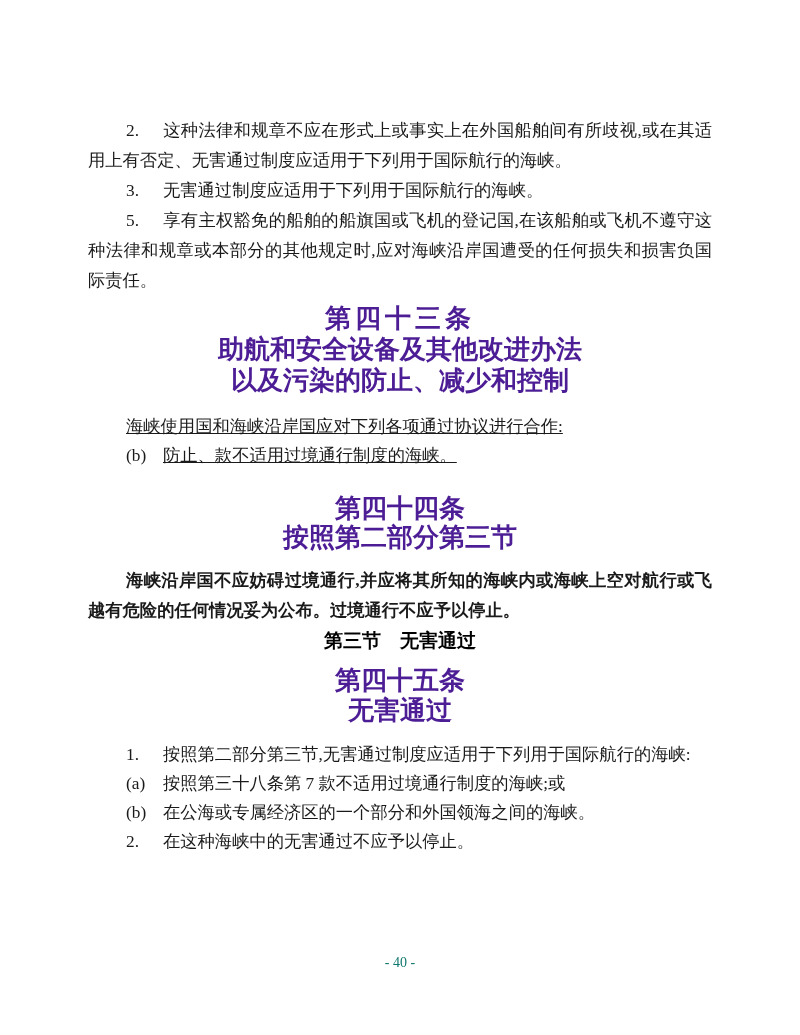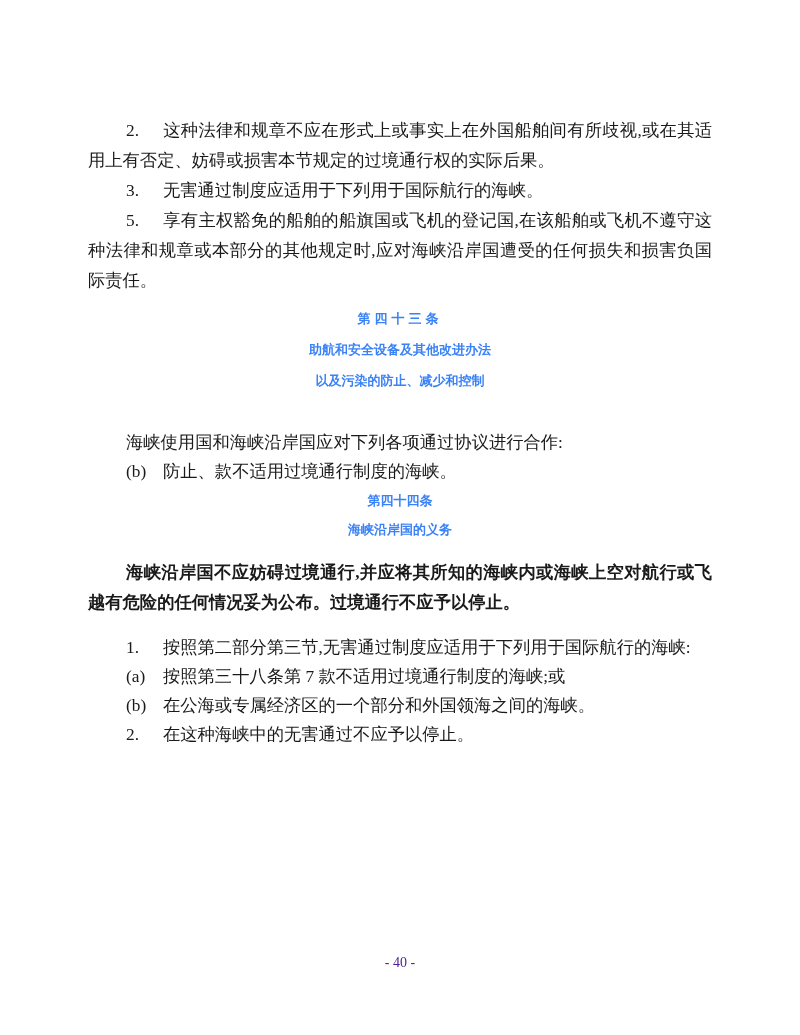--- a/index.html
+++ b/index.html
@@ -28,88 +28,93 @@
   }
   .marker {
     display: inline-block;
     width: 37px;
     text-indent: 0;
   }
   .lh29 { line-height: 29px; }
   .lh30 { line-height: 30px; }
   .lh31 { line-height: 31px; }
   .mt7  { margin-top: 7px; }
-  .mt8  { margin-top: 0; }
+  .mt8  { margin-top: 24px; }
   .mt9  { margin-top: 9px; }
   .mt13 { margin-top: 13px; }
   .mt14 { margin-top: 14px; font-weight: bold; }
   .mt15 { margin-top: 15px; font-family: Liberation Serif, serif; }
-  .mt16 { margin-top: 32px; }
+  .mt16 { margin-top: 16px; text-decoration: underline; }
   .article-heading {
     text-align: center;
     text-indent: 0;
     font-family: "Liberation Sans", "DejaVu Sans", sans-serif;
     font-weight: bold;
-    font-size: 13px;
-    color: #3b82f6;
+    font-size: 26px;
+    color: #4c1d95;
   }
   .article-heading div { text-align: center; }
   .art-num-spaced { letter-spacing: 4px; }
   .section-heading {
     margin: 0;
     text-align: center;
     text-indent: 0;
     font-family: "Liberation Sans", "DejaVu Sans", sans-serif;
     font-weight: bold;
     font-size: 19px;
     color: #000000;
   }
   .footer {
     position: absolute;
     top: 955px;
     left: 0;
     right: 0;
     text-align: center;
     font-size: 14px;
-    color: #4c1d95;
+    color: #0f766e;
     font-family: "Liberation Serif", "DejaVu Serif", serif;
   }
 </style>
 </head>
 <body>
 
 <div class="page">
   <div class="content">
 
-    <p class="para lh30"><span class="marker">2.</span><span>这种法律和规章不应在形式上或事实上在外国船舶间有所歧视,或在其适用上有否定、妨碍或损害本节规定的过境通行权的实际后果。</span></p>
+    <p class="para lh30"><span class="marker">2.</span><span>这种法律和规章不应在形式上或事实上在外国船舶间有所歧视,或在其适用上有否定、无害通过制度应适用于下列用于国际航行的海峡。</span></p>
 
     <p class="para lh30"><span class="marker">3.</span><span>无害通过制度应适用于下列用于国际航行的海峡。</span></p>
 
 
     <p class="para lh30"><span class="marker">5.</span><span>享有主权豁免的船舶的船旗国或飞机的登记国,在该船舶或飞机不遵守这种法律和规章或本部分的其他规定时,应对海峡沿岸国遭受的任何损失和损害负国际责任。</span></p>
 
     <div class="article-heading lh31 mt7">
       <div class="art-num-spaced">第四十三条</div>
       <div>助航和安全设备及其他改进办法</div>
       <div>以及污染的防止、减少和控制</div>
     </div>
 
     <div class="mt16">
       <p class="para lh29"><span>海峡使用国和海峡沿岸国应对下列各项通过协议进行合作:</span></p>
       <p class="para lh29"><span class="marker">(b)</span><span>防止、款不适用过境通行制度的海峡。</span></p>
     </div>
 
     <div class="article-heading lh29 mt8">
       <div>第四十四条</div>
-      <div>海峡沿岸国的义务</div>
+      <div>按照第二部分第三节</div>
     </div>
 
     <p class="para lh30 mt14"><span>海峡沿岸国不应妨碍过境通行,并应将其所知的海峡内或海峡上空对航行或飞越有危险的任何情况妥为公布。过境通行不应予以停止。</span></p>
 
+    <p class="section-heading lh30 mt13">第三节　无害通过</p>
 
+    <div class="article-heading lh30 mt9">
+      <div>第四十五条</div>
+      <div>无害通过</div>
+    </div>
 
     <div class="mt15">
       <p class="para lh29"><span class="marker">1.</span><span>按照第二部分第三节,无害通过制度应适用于下列用于国际航行的海峡:</span></p>
       <p class="para lh29"><span class="marker">(a)</span><span>按照第三十八条第 7 款不适用过境通行制度的海峡;或</span></p>
       <p class="para lh29"><span class="marker">(b)</span><span>在公海或专属经济区的一个部分和外国领海之间的海峡。</span></p>
       <p class="para lh29"><span class="marker">2.</span><span>在这种海峡中的无害通过不应予以停止。</span></p>
     </div>
 
   </div>
 

